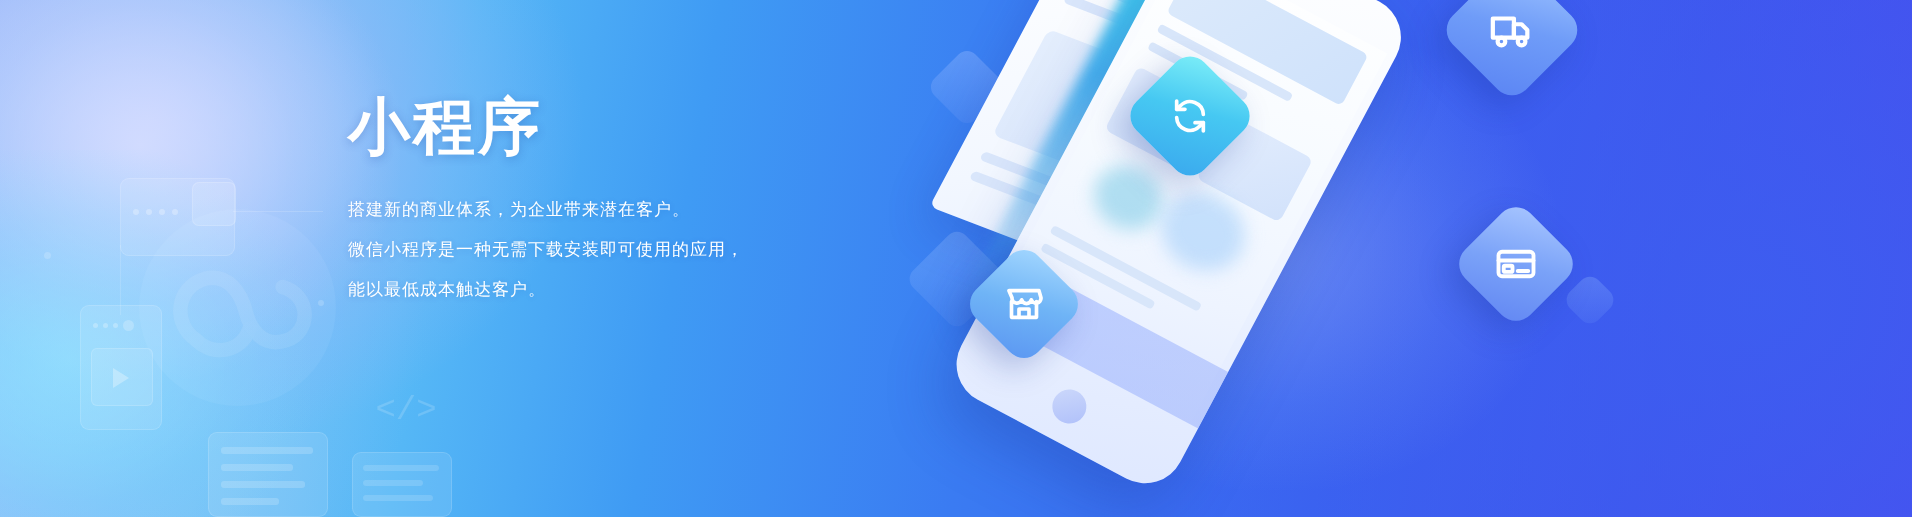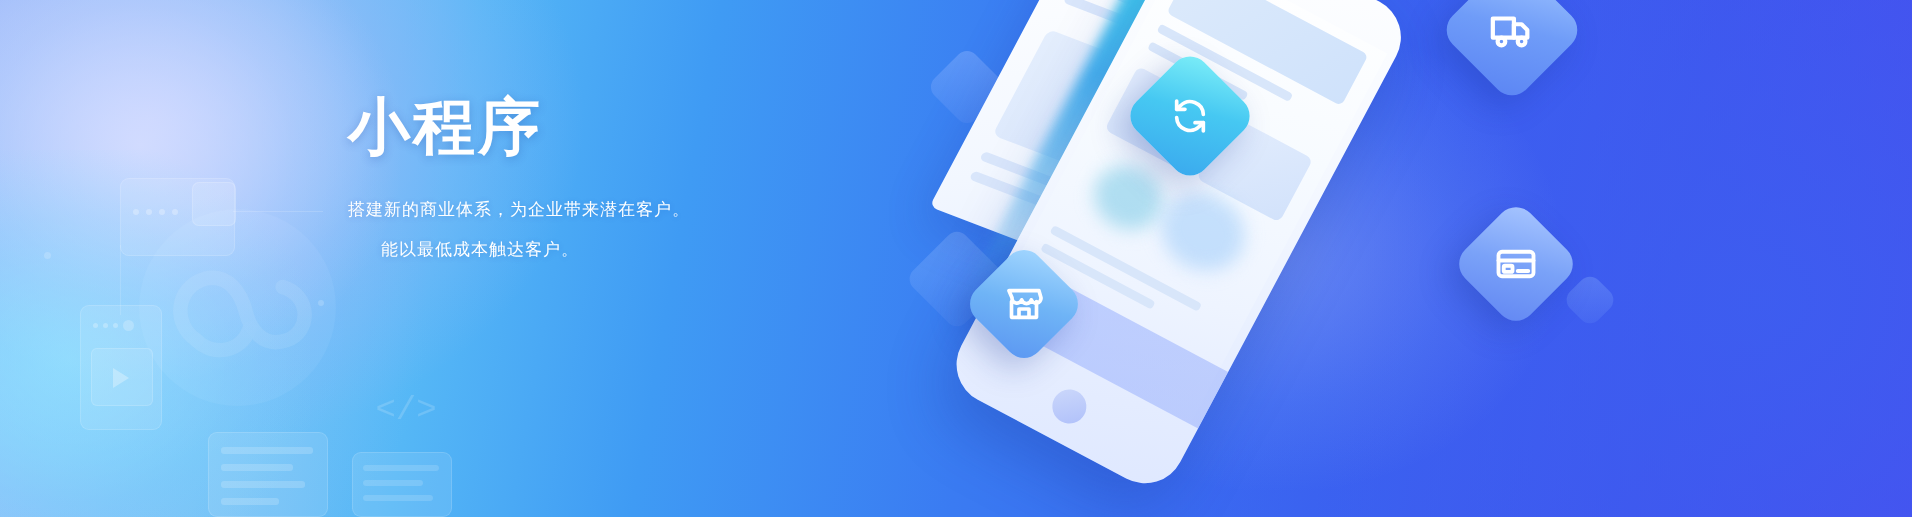--- a/index.html
+++ b/index.html
@@ -85,21 +85,21 @@
   .body{margin-top:40px;}
   .body p{
     margin:0 0 16px 0;
     color:#ffffff;
     font-size:17px;
     line-height:1.42;
     letter-spacing:1px;
     white-space:nowrap;
     text-shadow:0 1px 6px rgba(20,50,150,0.20);
   }
-  .body p:last-child{margin-bottom:0;margin-left:33px;}
+  .body p:last-child{margin-bottom:0;}
 
   
   .art{position:absolute;left:880px;top:-40px;width:1032px;height:600px;}
 
   .halo{
     position:absolute;left:120px;top:60px;width:560px;height:470px;
     background:radial-gradient(ellipse at center, rgba(255,255,255,0.22) 0%, rgba(180,215,255,0.10) 45%, rgba(160,200,255,0) 72%);
     pointer-events:none;
   }
 
@@ -238,20 +238,21 @@
 
   <div class="deco wm-dot-sm" style="left:44px;top:252px;width:7px;height:7px;"></div>
   <div class="deco wm-dot-sm" style="left:318px;top:300px;width:6px;height:6px;"></div>
 
   <div class="content">
     <div class="headline">
       <span class="main">小程序</span>
     </div>
     <div class="body">
       <p>搭建新的商业体系，为企业带来潜在客户。</p>
+      <p>微信小程序是一种无需下载安装即可使用的应用，</p>
       <p>能以最低成本触达客户。</p>
     </div>
   </div>
 
   <div class="art">
 
     <div class="halo"></div>
 
     <div class="chip c1"></div>
     <div class="chip c2"></div>

